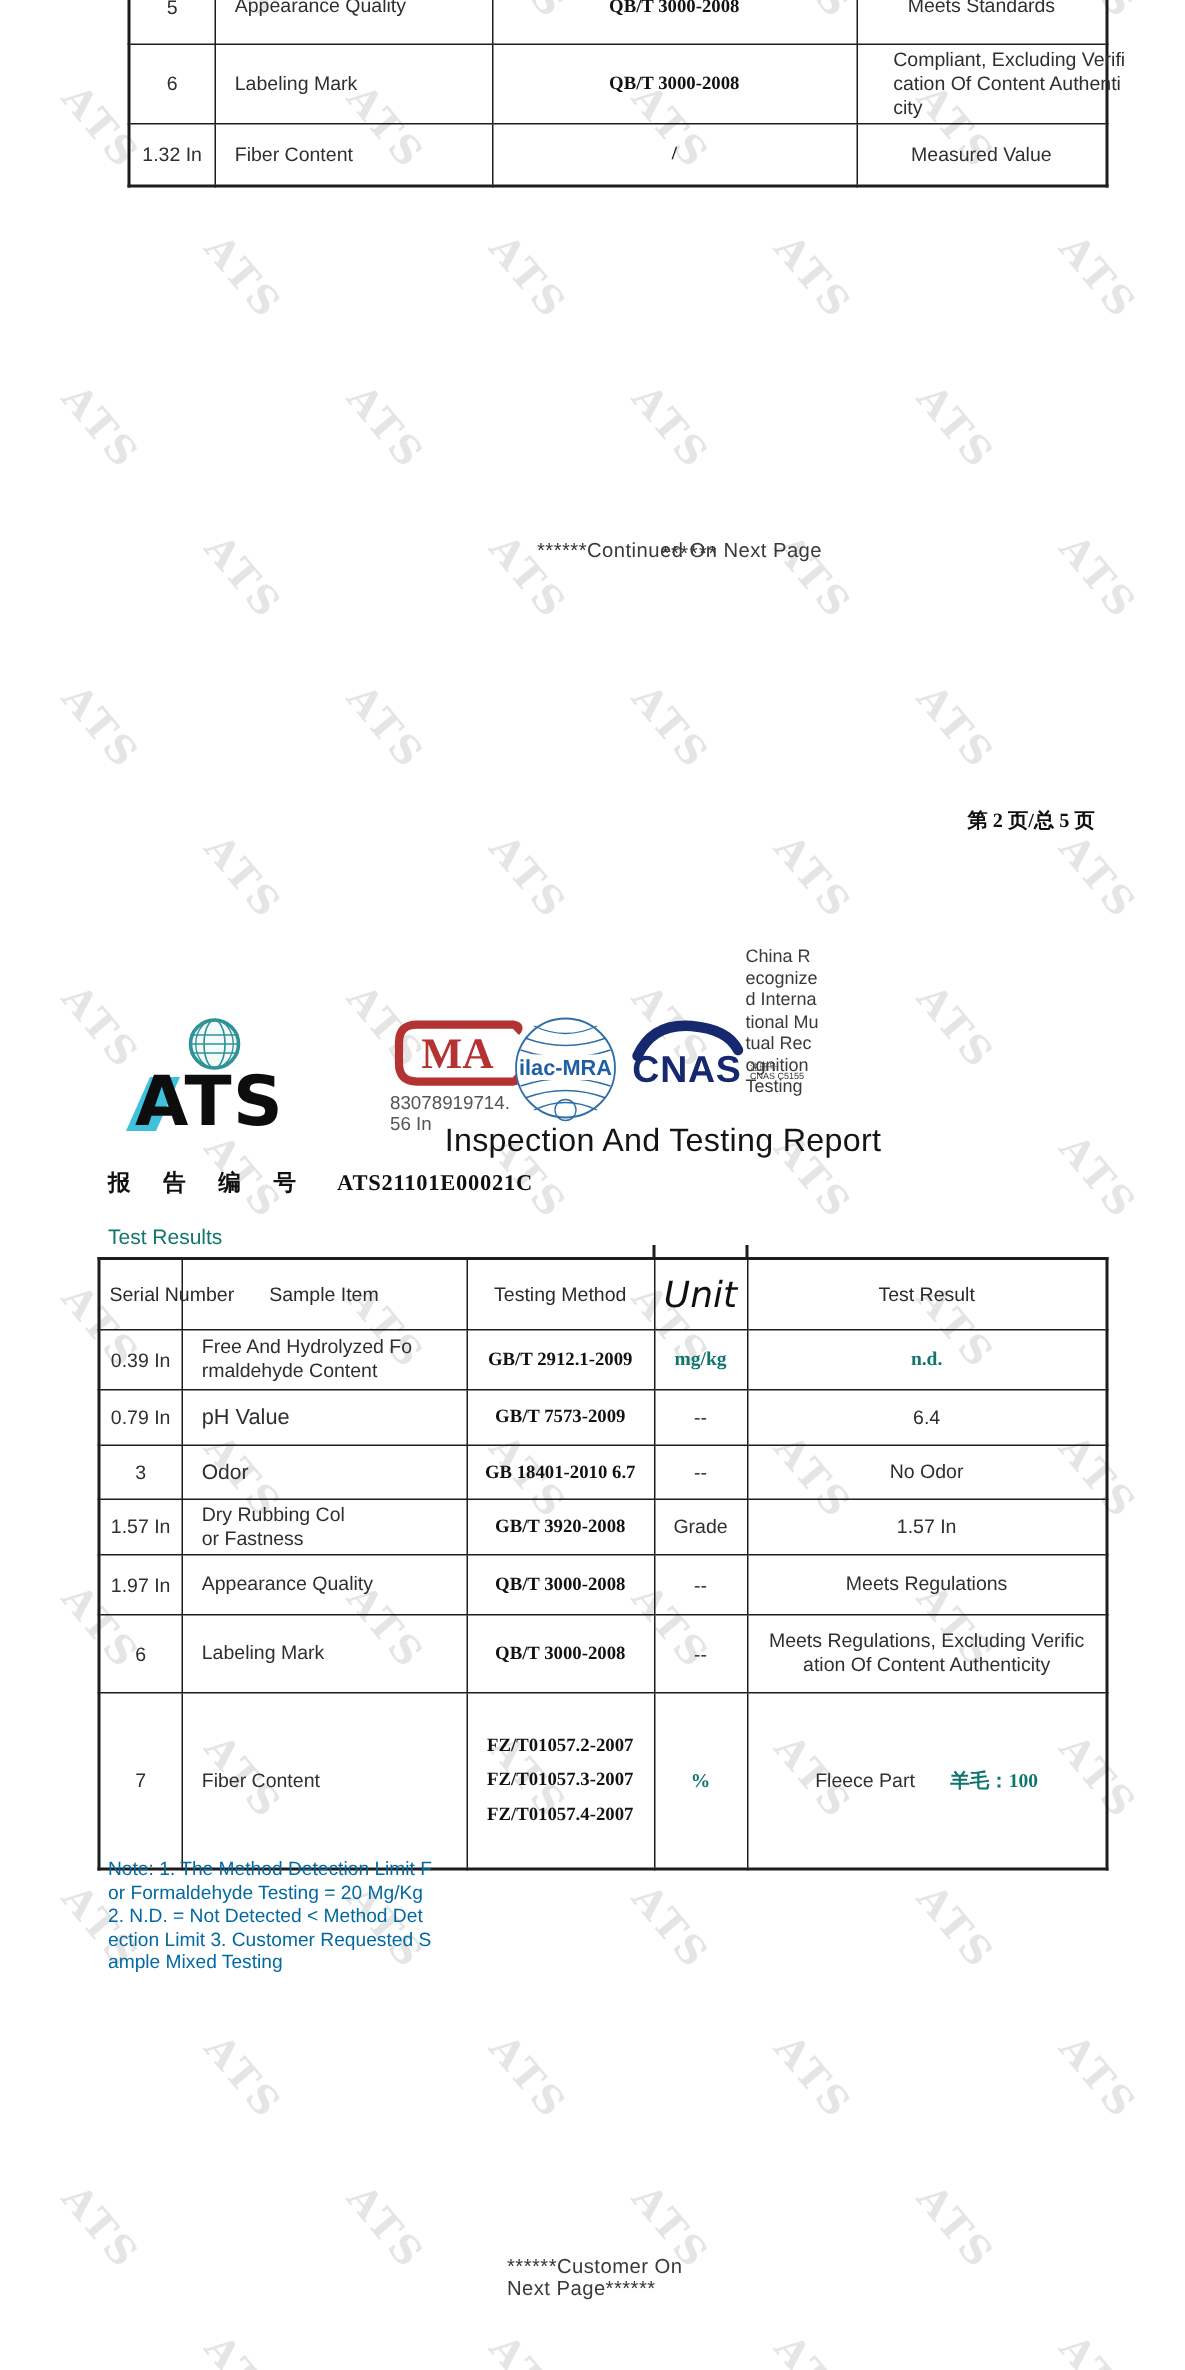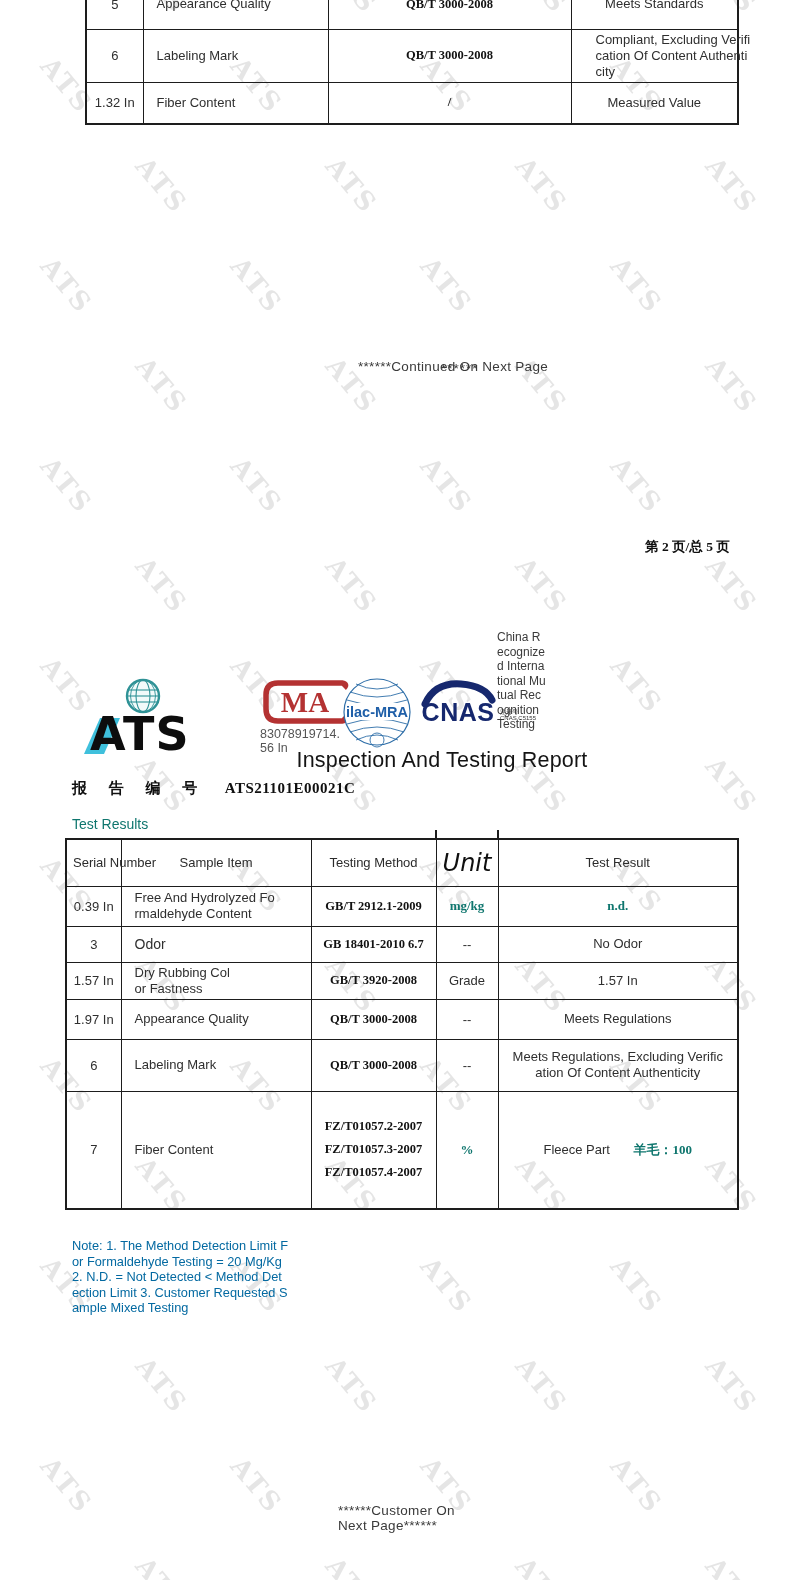--- a/index.html
+++ b/index.html
@@ -242,20 +242,27 @@
         <th class="unit-hdr c">Unit</th>
         <th class="hdr c">Test Result</th>
       </tr>
       <tr style="height:40px">
         <td class="serial-cell">0.39 In</td>
         <td class="item-cell"><span style="display:inline-block;width:142px;word-break:break-all;">Free And Hydrolyzed Formaldehyde Content</span></td>
         <td class="method-cell">GB/T 2912.1-2009</td>
         <td class="unit-cell u-serif">mg/kg</td>
         <td class="result-cell u-serif">n.d.</td>
       </tr>
+      <tr style="height:37px">
+        <td class="serial-cell">0.79 In</td>
+        <td class="item-cell" style="font-size:14.5px;">pH Value</td>
+        <td class="method-cell">GB/T 7573-2009</td>
+        <td class="unit-cell">--</td>
+        <td class="result-cell">6.4</td>
+      </tr>
       <tr style="height:36px">
         <td class="serial-cell">3</td>
         <td class="item-cell" style="font-size:14px;">Odor</td>
         <td class="method-cell">GB 18401-2010 6.7</td>
         <td class="unit-cell">--</td>
         <td class="result-cell">No Odor</td>
       </tr>
       <tr style="height:30px">
         <td class="serial-cell">1.57 In</td>
         <td class="item-cell"><span style="display:inline-block;width:98px;word-break:break-all;">Dry Rubbing Color Fastness</span></td>

